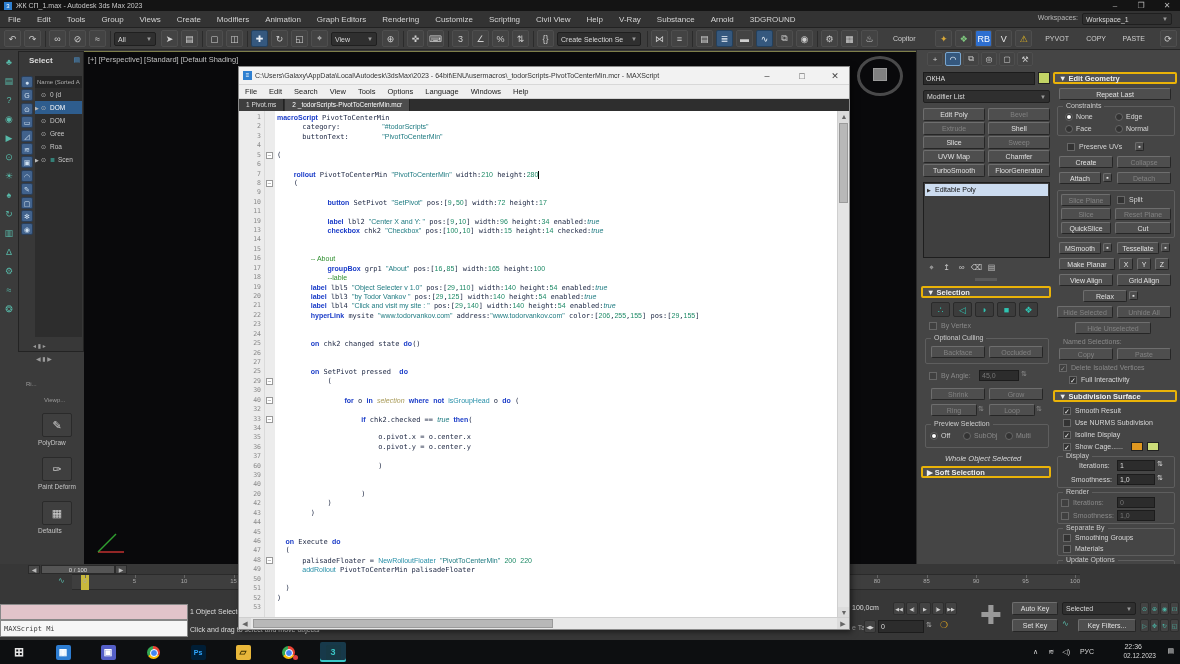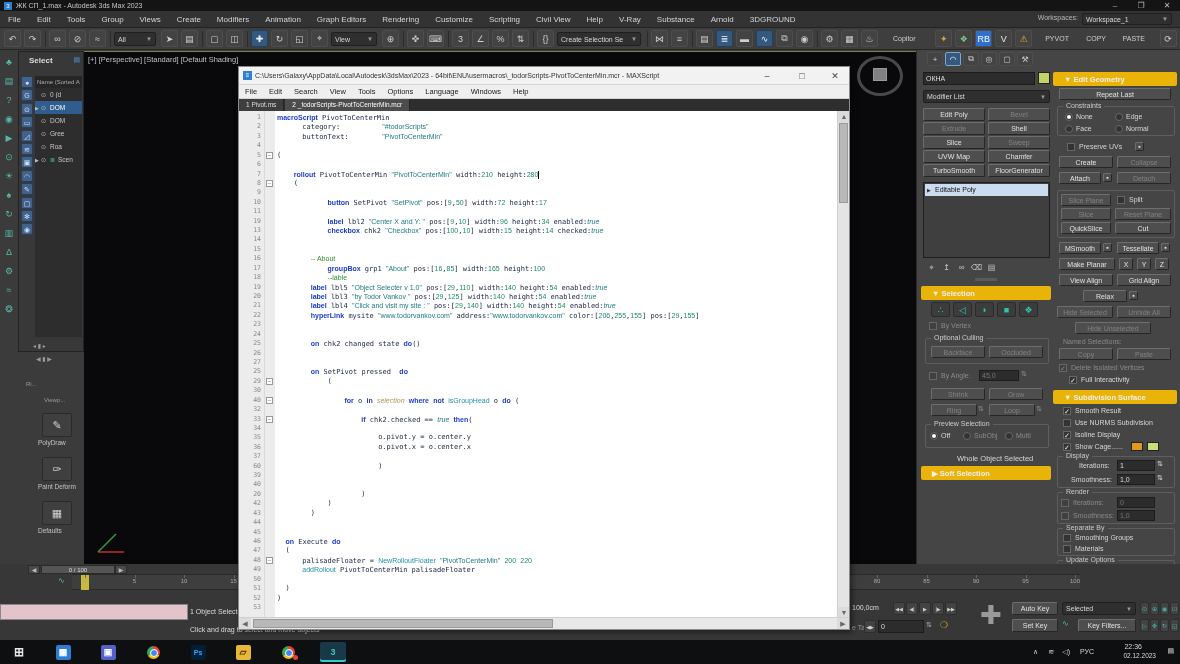--- a/index.html
+++ b/index.html
@@ -41,21 +41,21 @@
   .b{position:absolute;background:#4e4e4e;border:1px solid;border-color:#6e6e6e #262626 #262626 #6e6e6e;color:#e0e0e0;font-size:7px;display:flex;align-items:center;justify-content:center;border-radius:2px;white-space:nowrap;overflow:hidden}
   .b.dis{color:#828282}
   .grp{position:absolute;border:1px solid #5e5e5e;border-radius:2px}
   .legend{position:absolute;top:-5px;left:5px;background:#454545;padding:0 3px;font-size:7px;color:#ccc;white-space:nowrap}
   .cb{position:absolute;width:8px;height:8px;background:#333;border:1px solid #666;color:#e8e8e8;font-size:7px;line-height:7px;text-align:center}
   .cb.dis{color:#8a8a8a;background:#404040}
   .rd{position:absolute;width:8px;height:8px;border-radius:50%;background:#333;border:1px solid #666}
   .rd.sel::after{content:"";display:block;width:4px;height:4px;margin:1px;border-radius:50%;background:#fff}
   .lbl{position:absolute;font-size:7px;color:#d6d6d6;white-space:nowrap}
   .lbl.dis{color:#8a8a8a}
-  .rolh{position:absolute;background:#505050;border:7px solid #eab308;border-radius:2px;color:#efefef;font-weight:bold;font-size:7.5px;display:flex;align-items:center;padding-left:4px;gap:3px}
+  .rolh{position:absolute;background:#505050;border:2px solid #eab308;border-radius:2px;color:#efefef;font-weight:bold;font-size:7.5px;display:flex;align-items:center;padding-left:4px;gap:3px}
   .vb{position:absolute;background:#2c2c2c;border:1px solid #1c1c1c;color:#ddd;font-size:7px;display:flex;align-items:center;padding-left:2px}
   .vb.dis{color:#777}
   .sw{position:absolute;border:1px solid #222}
   
   #timeline{position:absolute;left:0;top:564px;width:1180px;height:26px;background:#373737}
   #ruler{position:absolute;left:72px;top:10px;width:1008px;height:16px;background:#3e3e3e;border-top:1px solid #2a2a2a;border-bottom:1px solid #2a2a2a}
   .tick{position:absolute;top:3px;color:#a8a8a8;font-size:6px;transform:translateX(-50%)}
   .tickline{position:absolute;top:0;width:1px;height:3px;background:#666}
   #marker{position:absolute;left:9px;top:0;width:8px;height:16px;background:#c9b93c}
   #tslider{position:absolute;left:28px;top:1px;width:100px;height:9px;background:#555;border:1px solid #2a2a2a;display:flex;align-items:center;justify-content:center;color:#ddd;font-size:6px}
@@ -368,21 +368,21 @@
       <div class="lbl dis" style="left: 119px; top: 355px;">⇅</div>
       <div class="grp" style="left: 8px; top: 374px; width: 124px; height: 24px;">
         <div class="legend">Preview Selection</div>
       </div>
       <div class="rd sel" style="left: 13px; top: 382px;"></div>
       <div class="lbl" style="left: 24px; top: 382px;">Off</div>
       <div class="rd" style="left: 46px; top: 382px;"></div>
       <div class="lbl dis" style="left: 57px; top: 382px;">SubObj</div>
       <div class="rd" style="left: 88px; top: 382px;"></div>
       <div class="lbl dis" style="left: 99px; top: 382px;">Multi</div>
-      <div class="lbl" style="left: 40px; top: 404px; font-size: 7.5px;">Whole Object Selected</div>
+      <div class="lbl" style="left: 28px; top: 404px; font-size: 7.5px; font-style: italic;">Whole Object Selected</div>
       <div class="rolh" style="left: 4px; top: 416px; width: 130px; height: 12px;">▶ Soft Selection</div>
       <div class="rolh" style="left: 136px; top: 22px; width: 124px; height: 12px;">▼ Edit Geometry</div>
       <div class="b" style="left: 142px; top: 38px; width: 112px; height: 12px;">Repeat Last</div>
       <div class="grp" style="left: 140px; top: 56px; width: 118px; height: 30px;">
         <div class="legend">Constraints</div>
       </div>
       <div class="rd sel" style="left: 148px; top: 63px;"></div>
       <div class="lbl" style="left: 159px; top: 63px;">None</div>
       <div class="rd" style="left: 198px; top: 63px;"></div>
       <div class="lbl" style="left: 209px; top: 63px;">Edge</div>
@@ -522,20 +522,21 @@
         <div class="tick" style="left: 904px;">90</div>
         <div class="tickline" style="left: 953.5px;"></div>
         <div class="tick" style="left: 953.5px;">95</div>
         <div class="tickline" style="left: 1003px;"></div>
         <div class="tick" style="left: 1003px;">100</div>
       </div>
   </div>
 
   <div id="statusbar">
     <div id="listener-pink"></div>
+    <div id="listener-white">MAXScript Mi</div>
     <div class="stxt" style="left:190px;top:18px">1 Object Selected</div>
     <div class="stxt" style="left:190px;top:36px">Click and drag to select and move objects</div>
     <div class="stxt" style="left:852px;top:14px">100,0cm</div>
     <div class="stxt" style="left:852px;top:34px;color:#9a9a9a">e Tag</div>
     <div id="sb-right">
         <div class="sic" style="left: 893px; top: 12px; width: 12px; height: 13px; font-size: 5px;">◀◀</div>
         <div class="sic" style="left: 906px; top: 12px; width: 12px; height: 13px; font-size: 5px;">◀|</div>
         <div class="sic" style="left: 919px; top: 12px; width: 12px; height: 13px; font-size: 5px;">▶</div>
         <div class="sic" style="left: 932px; top: 12px; width: 12px; height: 13px; font-size: 5px;">|▶</div>
         <div class="sic" style="left: 945px; top: 12px; width: 12px; height: 13px; font-size: 5px;">▶▶</div>
@@ -680,22 +681,22 @@
           <div class="cl">        <span class="tk-kw">on</span> chk2 changed state <span class="tk-kw">do</span>()</div>
           <div class="cl"></div>
           <div class="cl"></div>
           <div class="cl">        <span class="tk-kw">on</span> SetPivot pressed  <span class="tk-kw">do</span></div>
           <div class="cl">            (</div>
           <div class="cl"></div>
           <div class="cl">                <span class="tk-kw">for</span> o <span class="tk-kw">in</span> <span class="tk-sel">selection</span> <span class="tk-kw">where</span> <span class="tk-kw">not</span> <span class="tk-fn">isGroupHead</span> o <span class="tk-kw">do</span> (</div>
           <div class="cl"></div>
           <div class="cl">                    <span class="tk-kw">if</span> chk2.checked == <span class="tk-bool">true</span> <span class="tk-kw">then</span>(</div>
           <div class="cl"></div>
+          <div class="cl">                        o.pivot.x = o.center.x</div>
           <div class="cl">                        o.pivot.y = o.center.y</div>
-          <div class="cl">                        o.pivot.x = o.center.x</div>
           <div class="cl"></div>
           <div class="cl">                        )</div>
           <div class="cl"></div>
           <div class="cl"></div>
           <div class="cl">                    )</div>
           <div class="cl">            )</div>
           <div class="cl">        )</div>
           <div class="cl"></div>
           <div class="cl"></div>
           <div class="cl">  <span class="tk-kw">on</span> Execute <span class="tk-kw">do</span></div>

